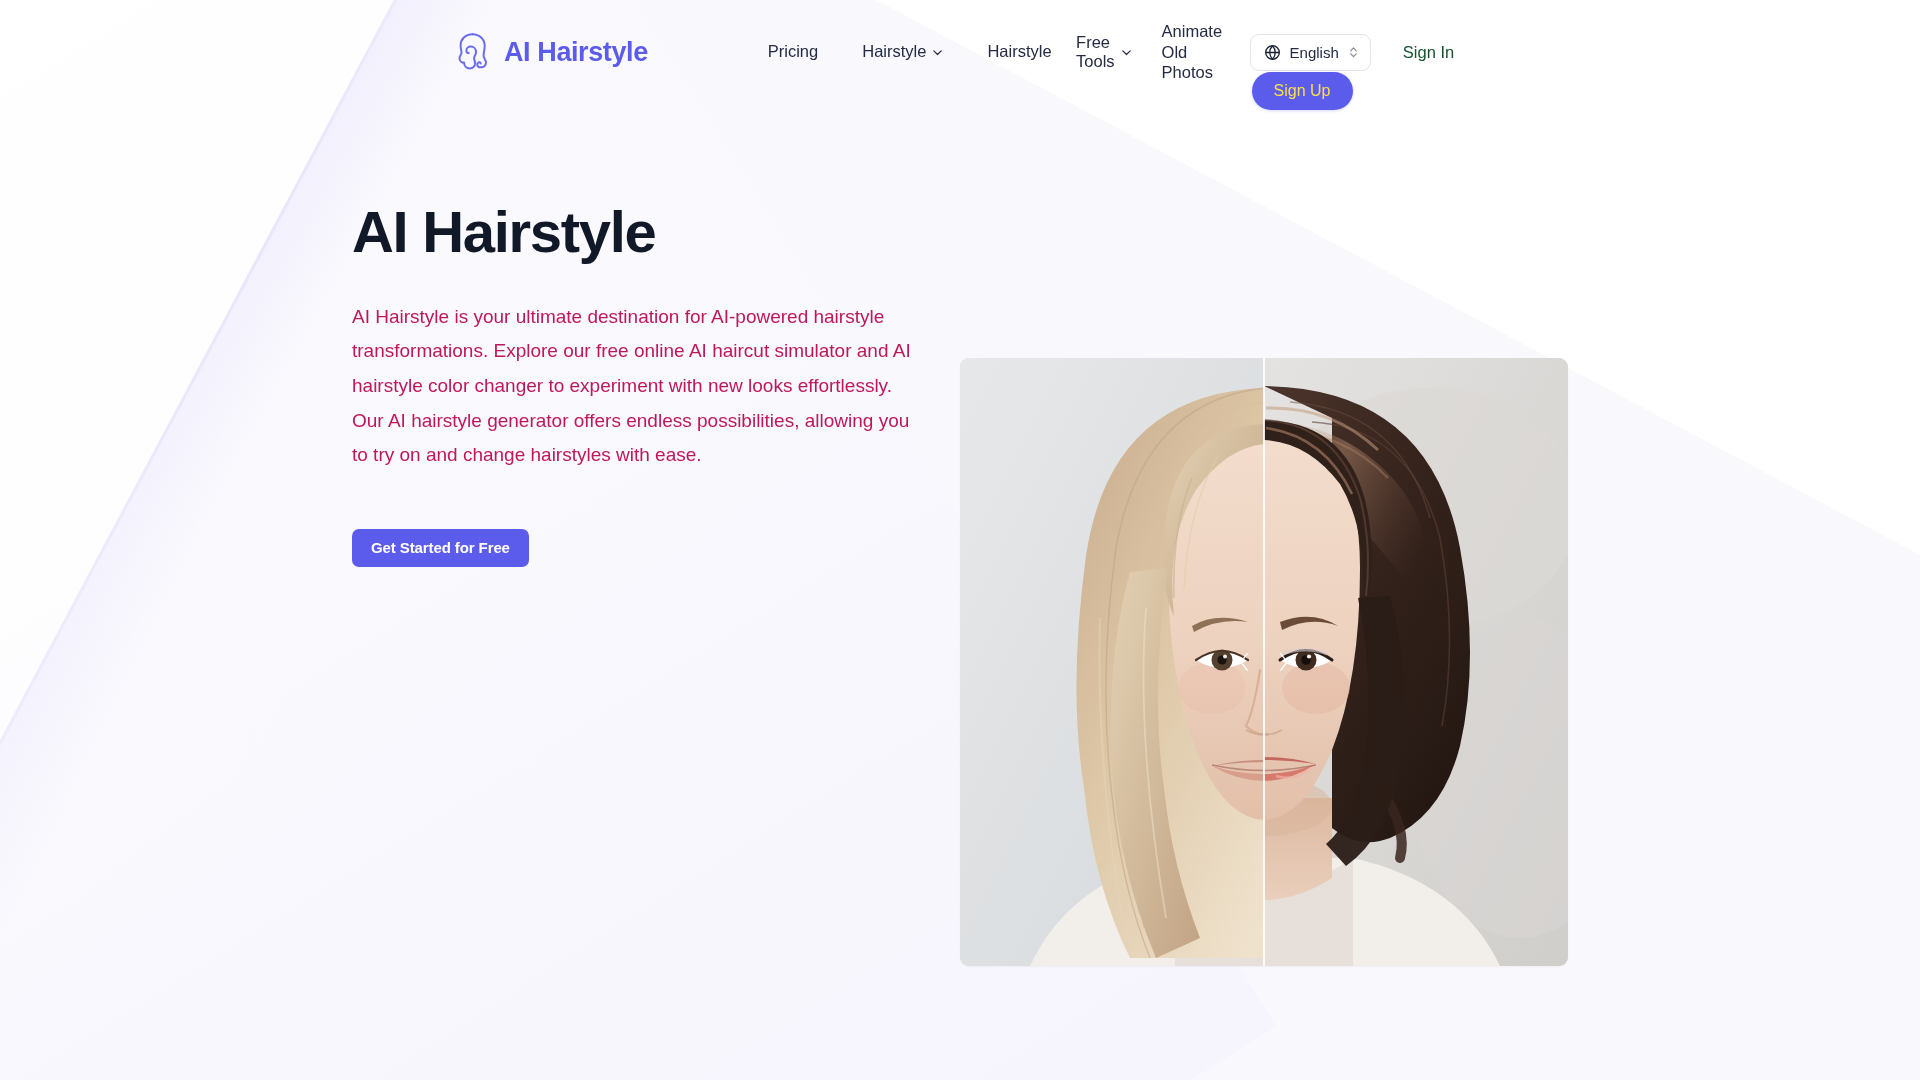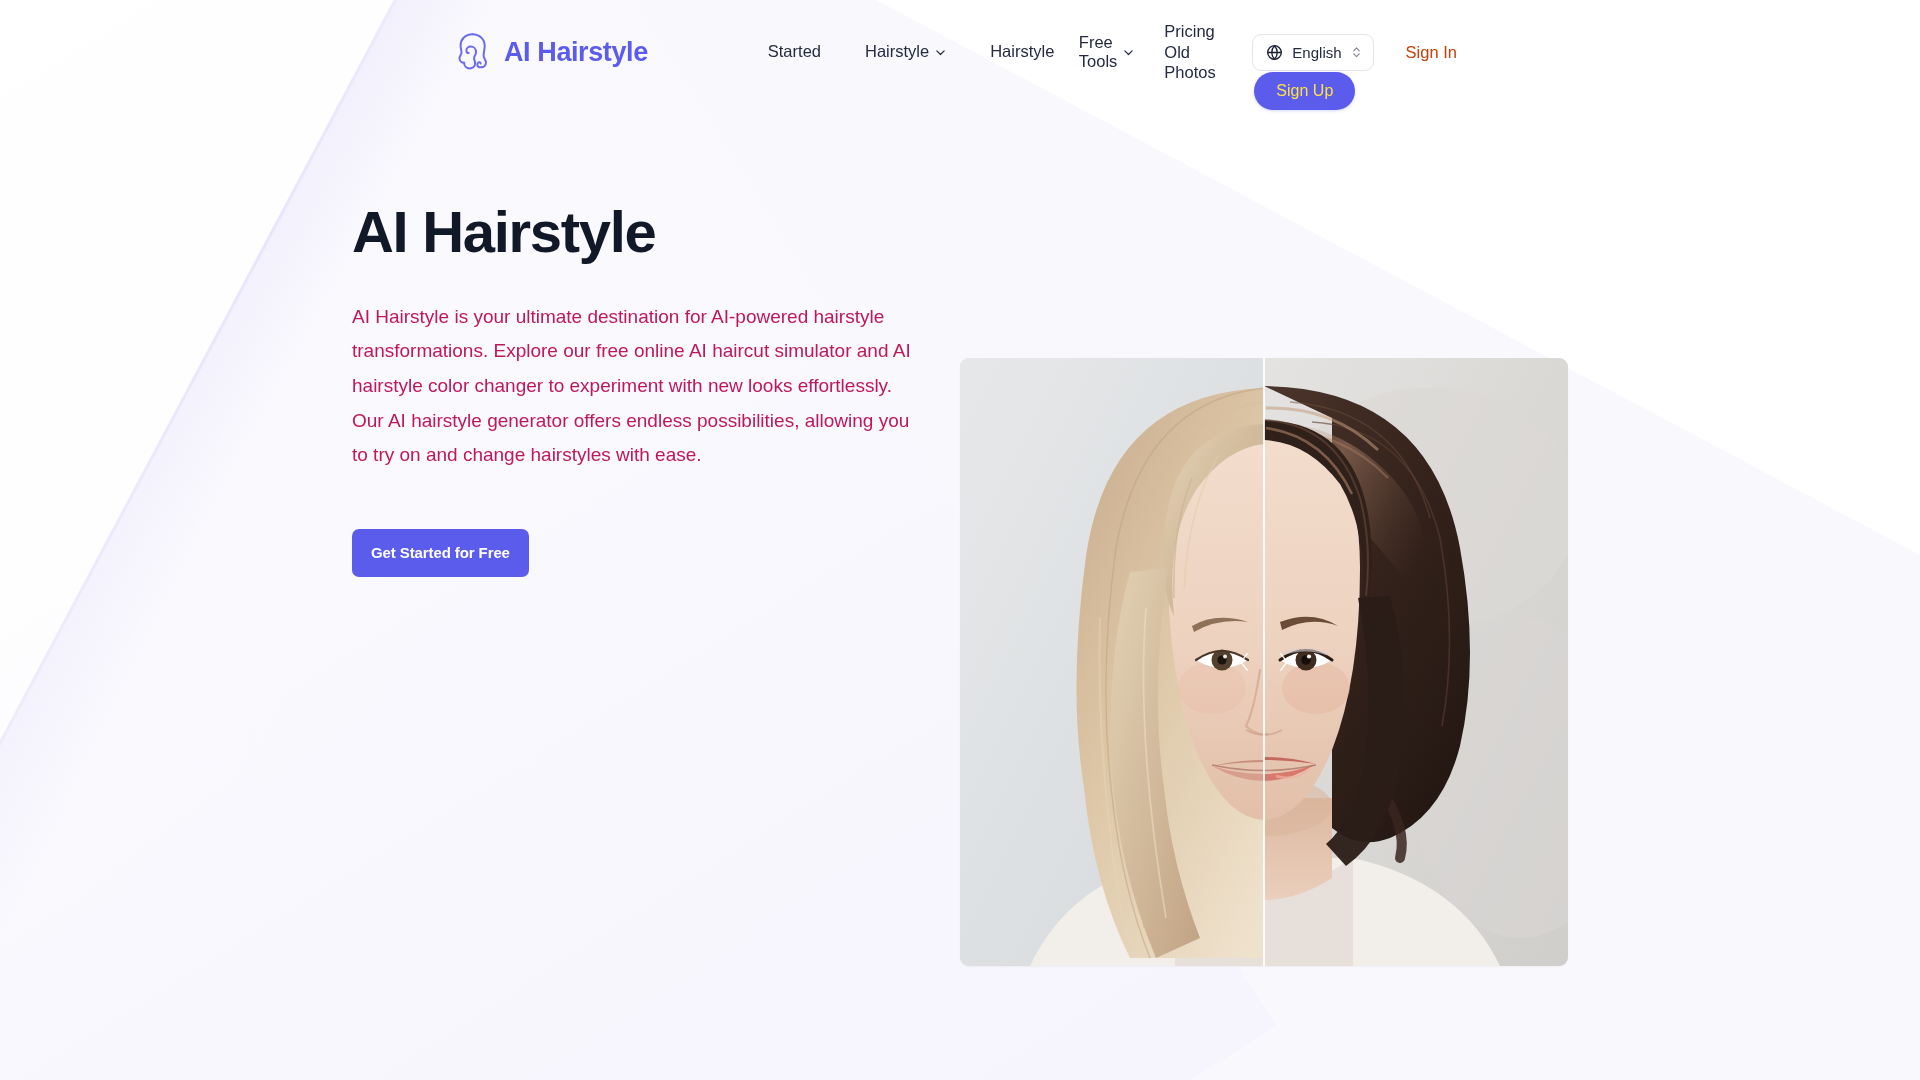--- a/index.html
+++ b/index.html
@@ -150,21 +150,21 @@
     cursor: pointer;
     position: relative;
     z-index: 3;
   }
   .globe { width: 17px; height: 17px; display: block; }
   .lang-label { font-size: 15px; color: #242b42; }
   .updown { width: 11px; height: 15px; display: block; opacity: .55; }
 
   #signin-link {
     font-size: 16.5px;
-    color: #c2410c;
+    color: #14532d;
     cursor: pointer;
     margin-left: 32px;
     white-space: nowrap;
   }
 
   #signup-button {
     position: absolute;
     left: 2px;
     top: 38px;
     background: #5b5bec;
@@ -204,21 +204,21 @@
     max-width: 562px;
   }
   #cta-button {
     margin-top: 56px;
     background: #5b5bec;
     color: #ffffff;
     font-size: 15px;
     font-weight: bold;
     border: none;
     border-radius: 7px;
-    height: 48px;
+    height: 38px;
     padding: 0 19px;
     cursor: pointer;
     font-family: inherit;
     letter-spacing: -0.1px;
   }
 
   
   #compare-widget {
     position: absolute;
     left: 960px;
@@ -271,21 +271,21 @@
           <path d="M20.5 3.2C13.3 3.2 8.6 8.3 8.6 14.6c0 3 .9 4.7.9 7 0 2.3-2 3-2 5.6 0 2.6 2 4.6 4.6 4.6" stroke="#6b6bf0" stroke-width="2" stroke-linecap="round" stroke-linejoin="round"></path>
           <path d="M12.1 31.8c0 3.2 2.4 5.6 5.6 5.6 3.1 0 5.4-2.1 5.4-5.1 0-2-1-3.2-1-5 0-2.4 1.9-3.3 1.9-6.3 0-3.1-2.2-5.4-5.2-5.4-2.5 0-4.4 1.6-4.4 3.8 0 1.6 1 2.6 2.3 2.6" stroke="#6b6bf0" stroke-width="2" stroke-linecap="round" stroke-linejoin="round"></path>
         </svg>
       </span>
       <span class="brand-name">AI Hairstyle</span>
     </div>
 
     <nav id="main-nav">
 
       <div class="nav-item">
-        <span class="nav-label">Started</span>
+        <span class="nav-label">Pricing</span>
       </div>
 
       <div class="nav-item">
         <span class="nav-label">Hairstyle</span>
         <span class="chev">
           <svg width="11" height="11" viewBox="0 0 12 12" fill="none">
             <path d="M2 4.2 6 8.2 10 4.2" stroke="#242b42" stroke-width="1.3" stroke-linecap="round" stroke-linejoin="round"></path>
           </svg>
         </span>
       </div>
@@ -297,21 +297,21 @@
       <div class="nav-item stacked">
         <span class="nav-label">Free Tools</span>
         <span class="chev">
           <svg width="11" height="11" viewBox="0 0 12 12" fill="none">
             <path d="M2 4.2 6 8.2 10 4.2" stroke="#242b42" stroke-width="1.3" stroke-linecap="round" stroke-linejoin="round"></path>
           </svg>
         </span>
       </div>
 
       <div class="nav-item stacked-3">
-        <span class="nav-label">Pricing Old Photos</span>
+        <span class="nav-label">Animate Old Photos</span>
       </div>
 
     </nav>
 
     <div class="header-right">
 
       <div id="lang-select">
         <span class="globe">
           <svg viewBox="0 0 18 18" fill="none" xmlns="http://www.w3.org/2000/svg">
             <circle cx="9" cy="9" r="7.2" stroke="#1a2033" stroke-width="1.4"></circle>

